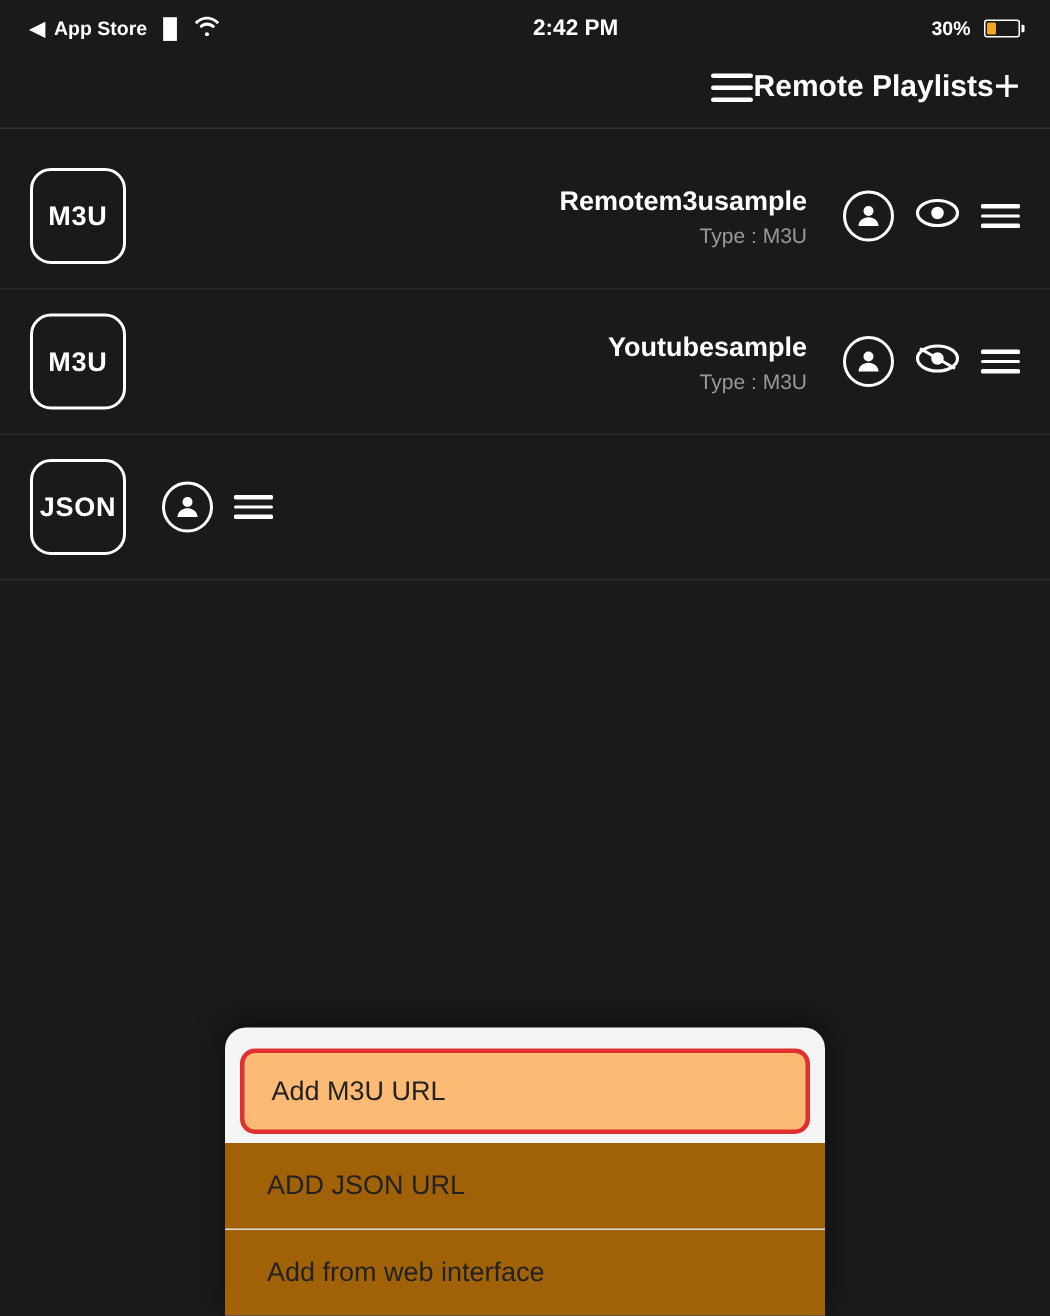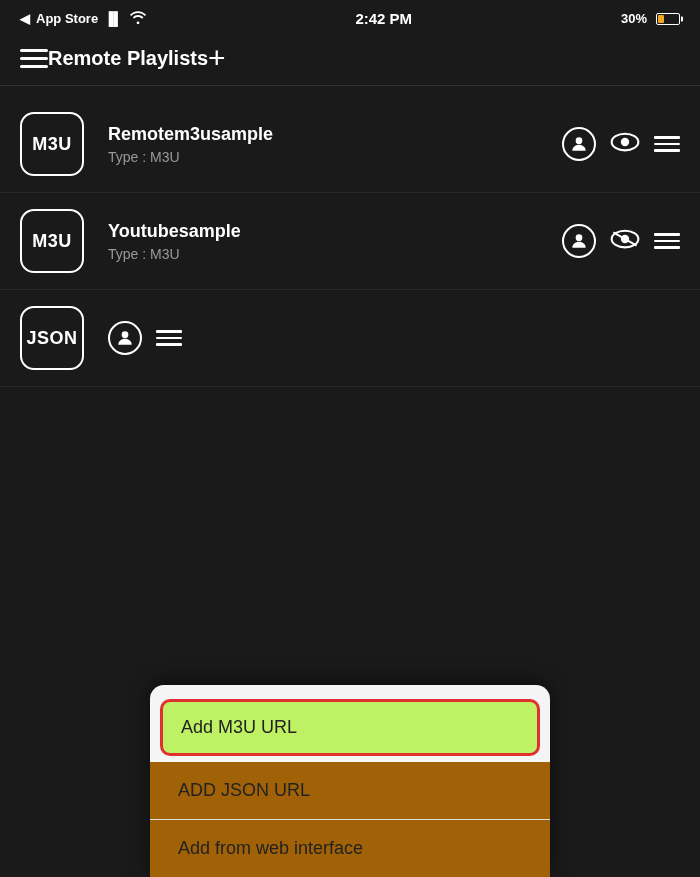--- a/index.html
+++ b/index.html
@@ -72,21 +72,21 @@
     .battery-fill {
       width: 30%;
       height: 100%;
       background: #f5a623;
       border-radius: 1px;
     }
 
     
     .nav-bar {
       display: flex;
-      justify-content: flex-start;
+      justify-content: flex-end;
       align-items: center;
       padding: 8px 20px 12px;
       border-bottom: 1px solid #333;
     }
     .hamburger-icon {
       display: flex;
       flex-direction: column;
       gap: 5px;
       cursor: pointer;
     }
@@ -131,20 +131,21 @@
       justify-content: center;
       font-size: 18px;
       font-weight: 800;
       color: #fff;
       flex-shrink: 0;
       letter-spacing: 0.5px;
     }
     .playlist-info {
       flex: 1;
       min-width: 0;
+      text-align: right;
     }
     .playlist-name {
       font-size: 18px;
       font-weight: 600;
       color: #fff;
       margin-bottom: 4px;
     }
     .playlist-type {
       font-size: 14px;
       color: #999;
@@ -205,21 +206,21 @@
       border-radius: 14px 14px 0 0;
       padding: 8px 0 0;
       box-shadow: 0 -4px 20px rgba(0,0,0,0.5);
     }
     .dropdown-item {
       padding: 18px 28px;
       font-size: 18px;
       color: #222;
       cursor: pointer;
       border-bottom: 1px solid #ddd;
-      background: #bef264;
+      background: #fdba74;
     }
     .dropdown-item:last-child {
       border-bottom: none;
     }
     .dropdown-item.highlighted {
       border: 3px solid #e03030;
       border-radius: 10px;
       margin: 6px 10px;
       padding: 15px 18px;
       border-bottom: 3px solid #e03030;

